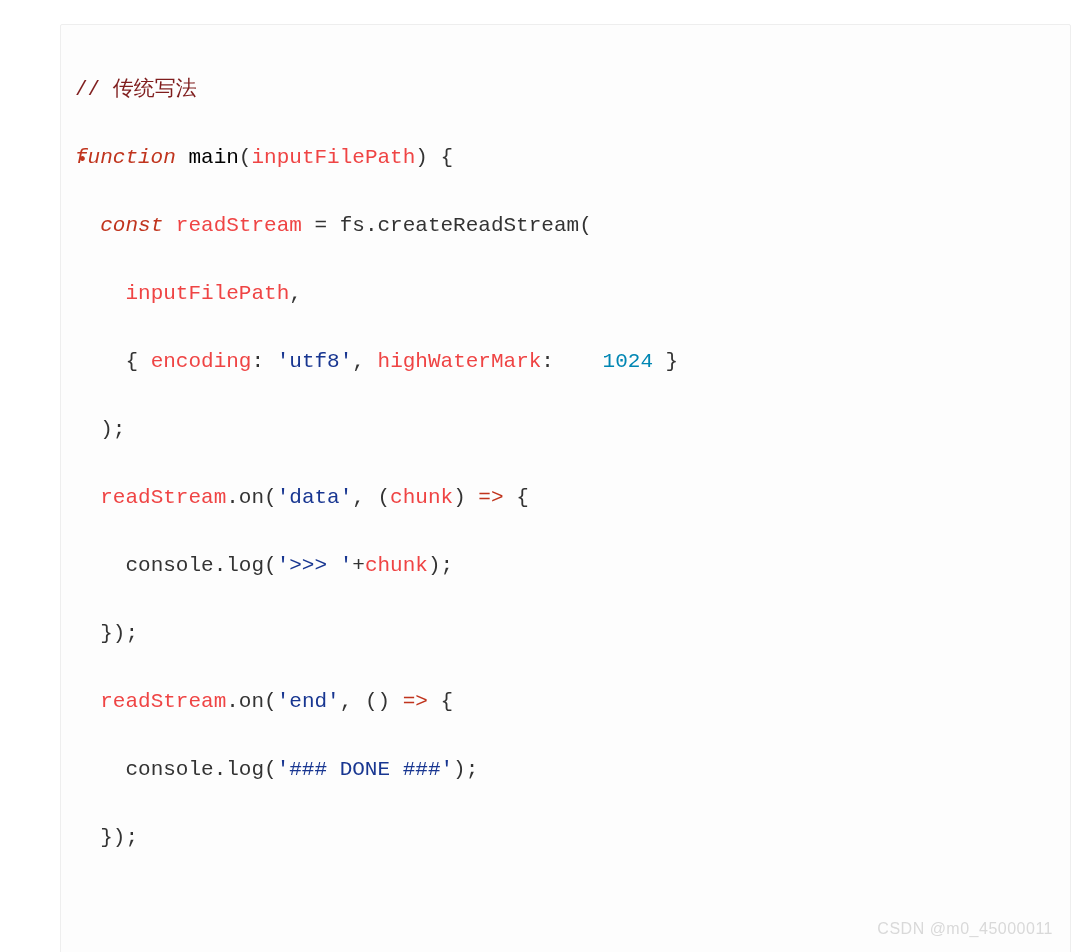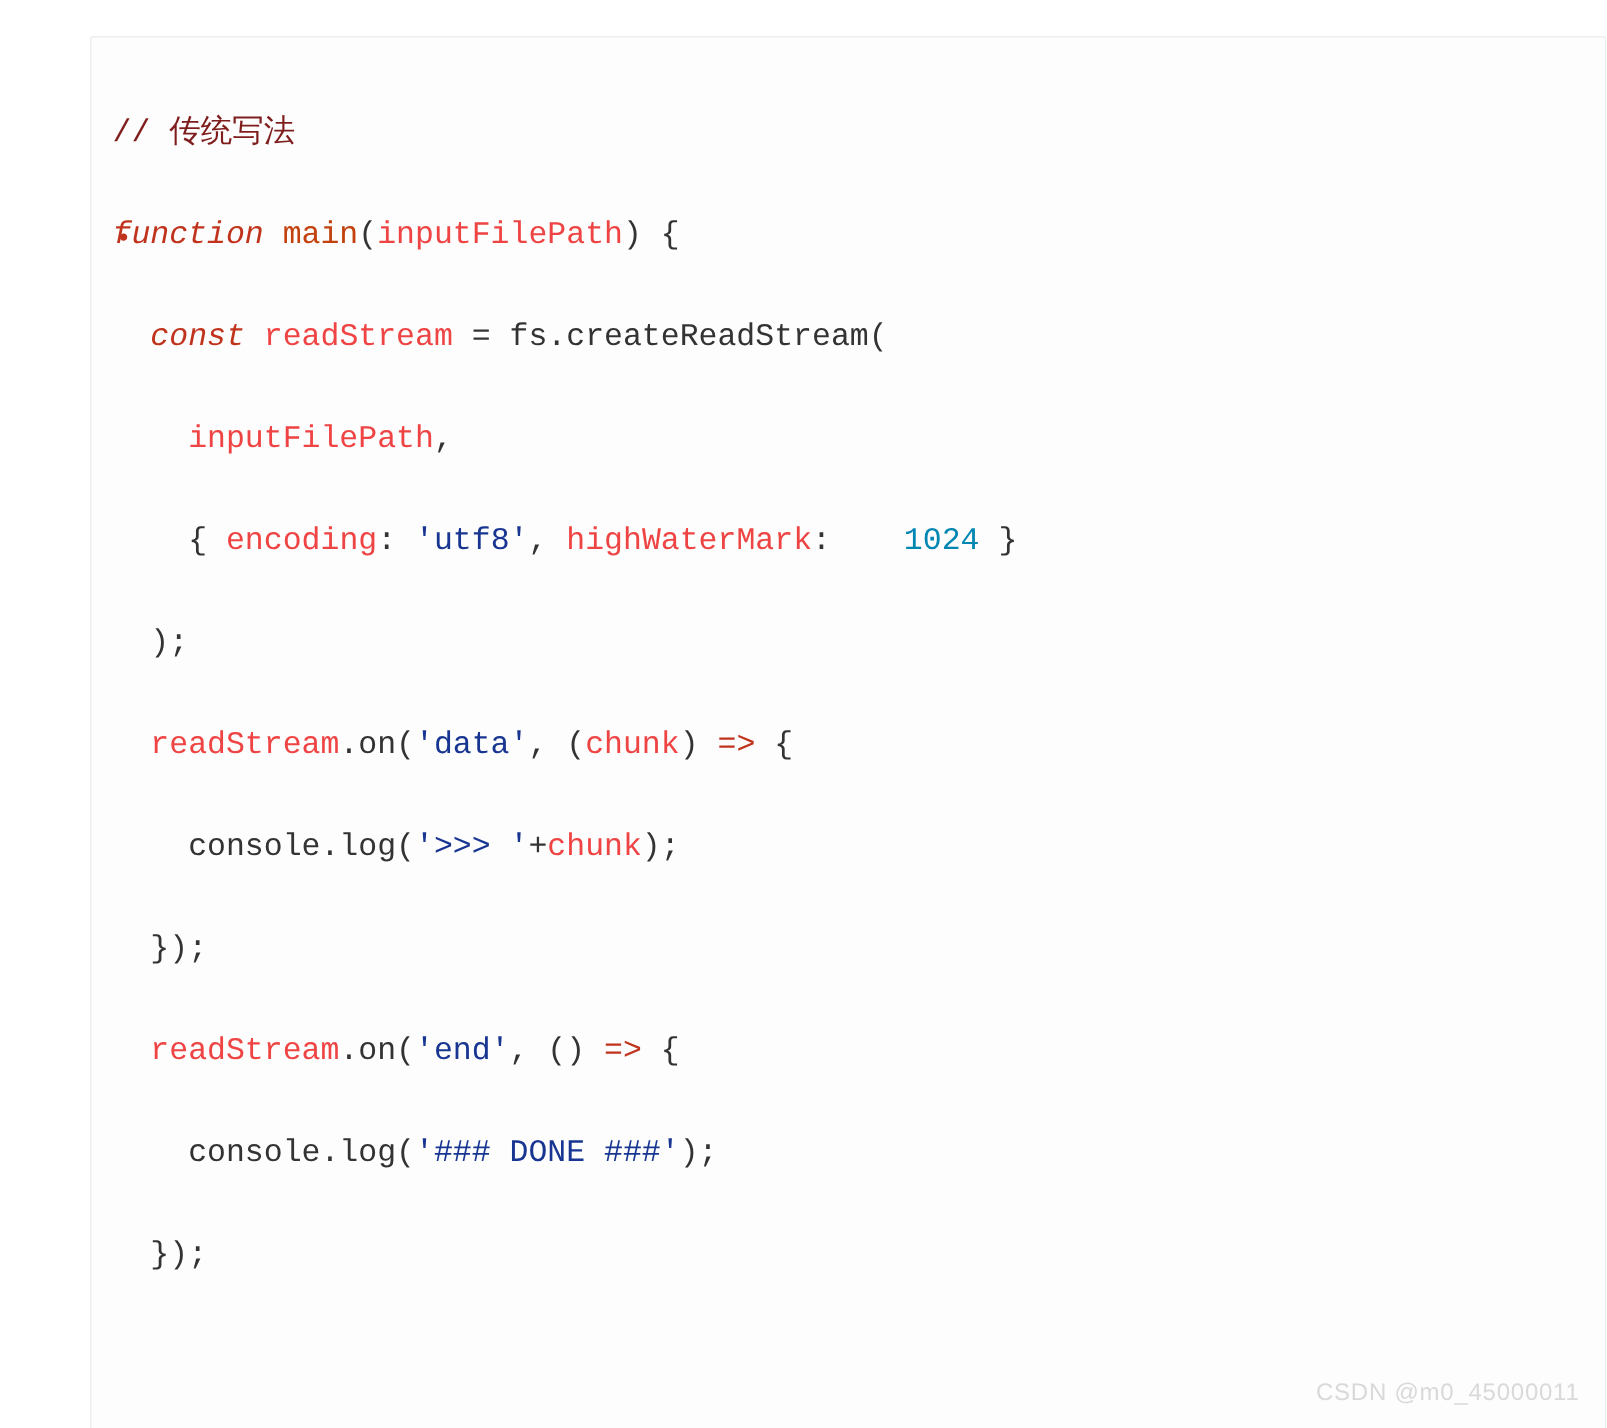--- a/index.html
+++ b/index.html
@@ -33,21 +33,21 @@
   }
   .gutter-dot {
     position: absolute;
     left: 2px;
     color: #c0341d;
     font-size: 18px;
     line-height: 1;
   }
   .c  { color: #7f1d1d; } 
   .kw { color: #c0341d; font-style: italic; } 
-  .fn { color: #c2410c; margin-top: 18px; } 
+  .fn { color: #000000; margin-top: 18px; } 
   .pr { color: #ef4444; } 
   .s  { color: #183691; margin-top: 28px; } 
   .n  { color: #0086b3; margin-left: 36px; } 
   .op { color: #c0341d; } 
   .p  { color: #333; }    
   .line { display: block; position: relative; }
   .watermark {
     position: fixed;
     right: 18px;
     bottom: 14px;

